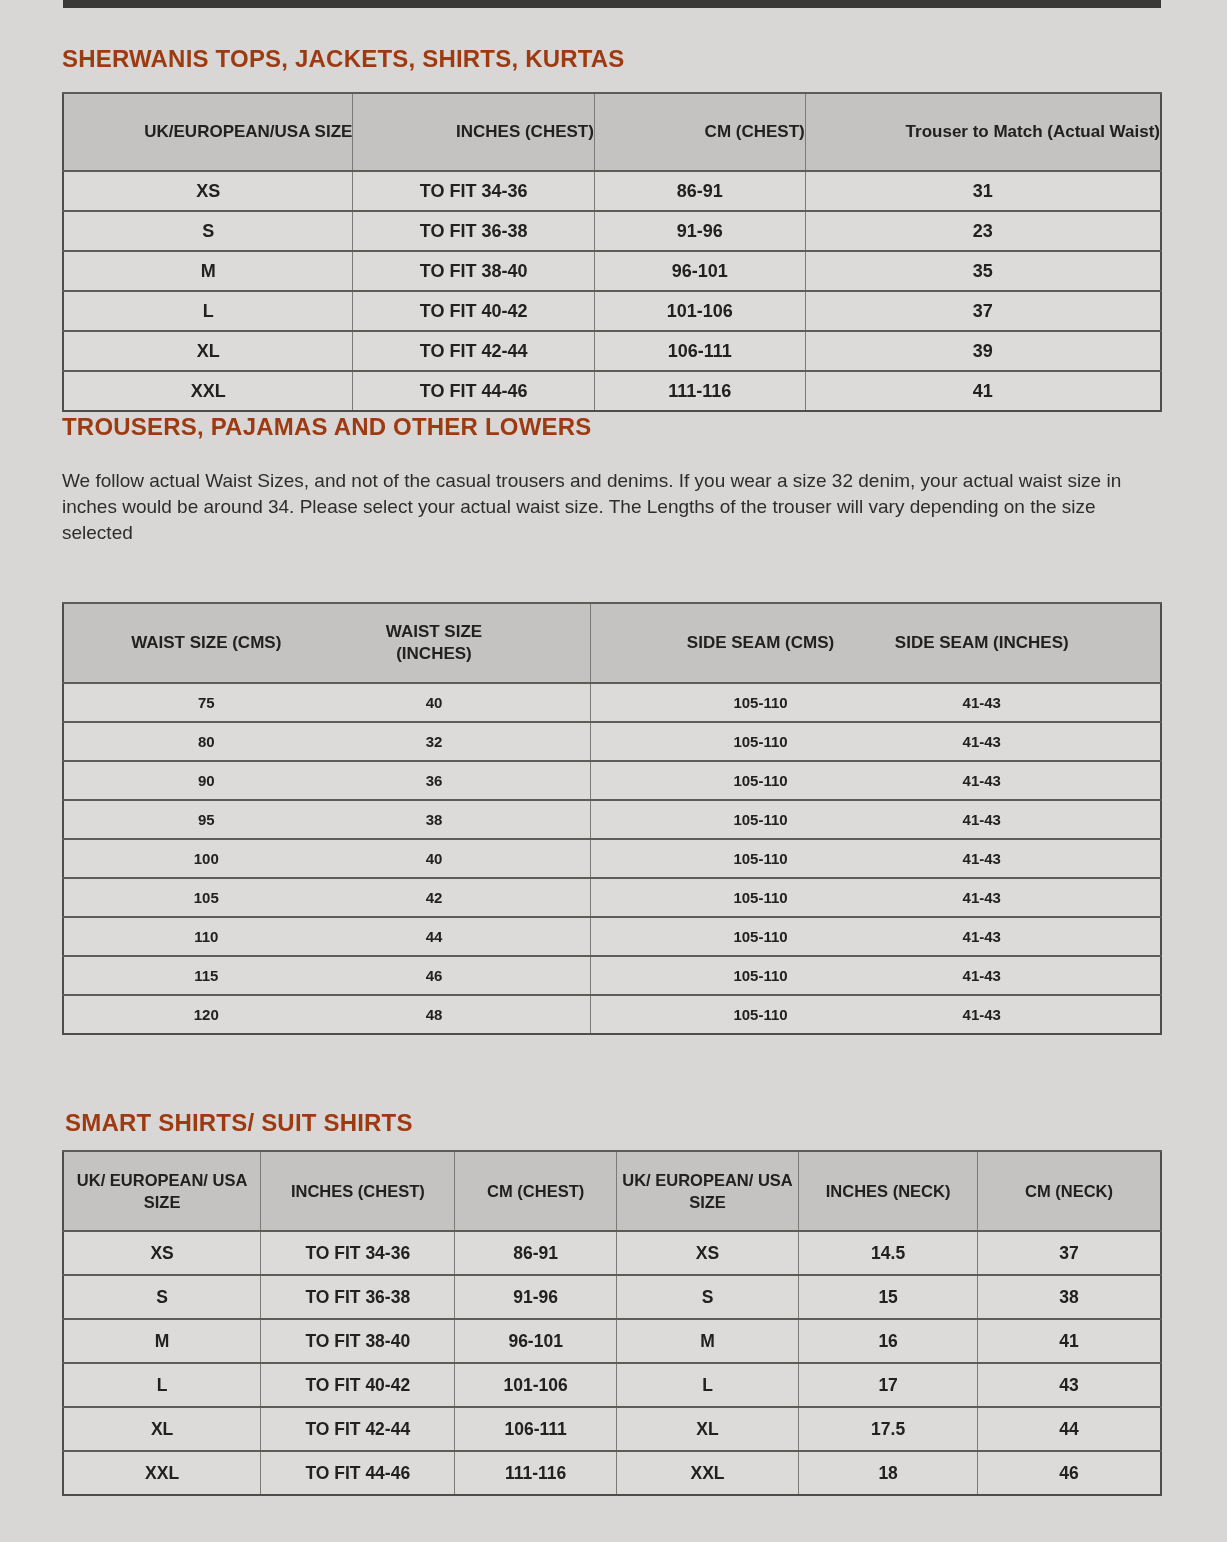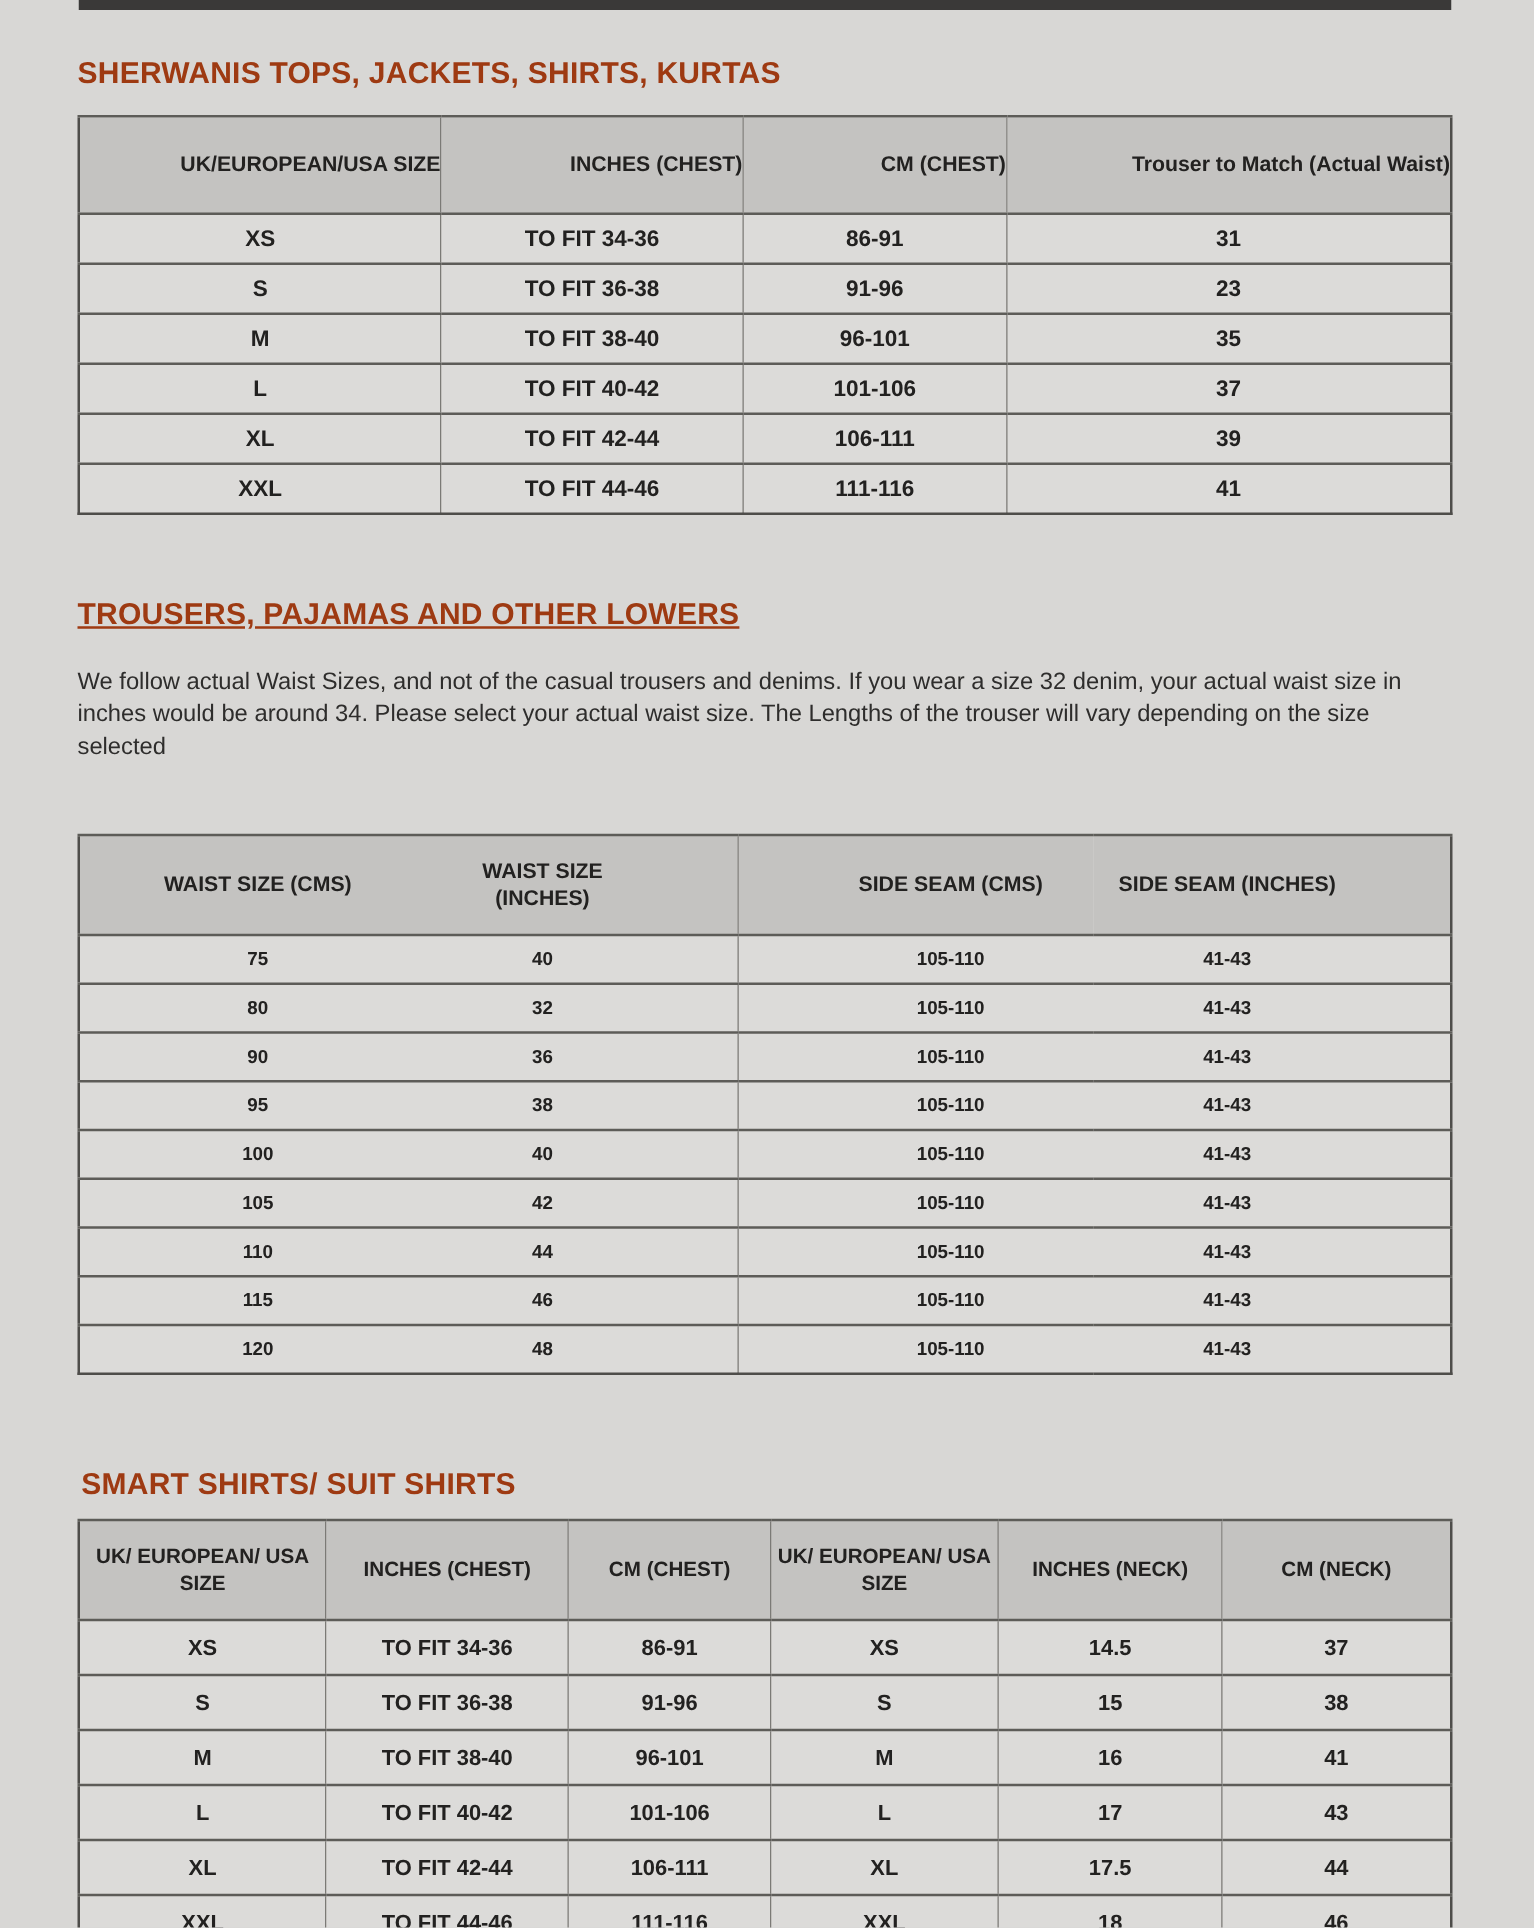--- a/index.html
+++ b/index.html
@@ -26,21 +26,21 @@
     position:absolute;top:0;left:63px;width:1098px;height:8px;
     background:#3a3938;
   }
   .content{padding:0 62px;}
   .sec-title{
     font-size:24px;line-height:30px;font-weight:bold;
     color:var(--accent);
     letter-spacing:.2px;
   }
   .title-1{padding-top:44px;}
-  .title-2{padding-top:65px;text-decoration:underline;}
+  .title-2{}
   .title-3{padding-top:73px;padding-left:3px;}
   .desc{
     margin-top:26px;
     font-size:19px;line-height:26px;font-weight:400;color:#2e2d2c;
     max-width:1110px;
   }
   table.t{
     border-collapse:collapse;
     table-layout:fixed;
     width:1100px;

